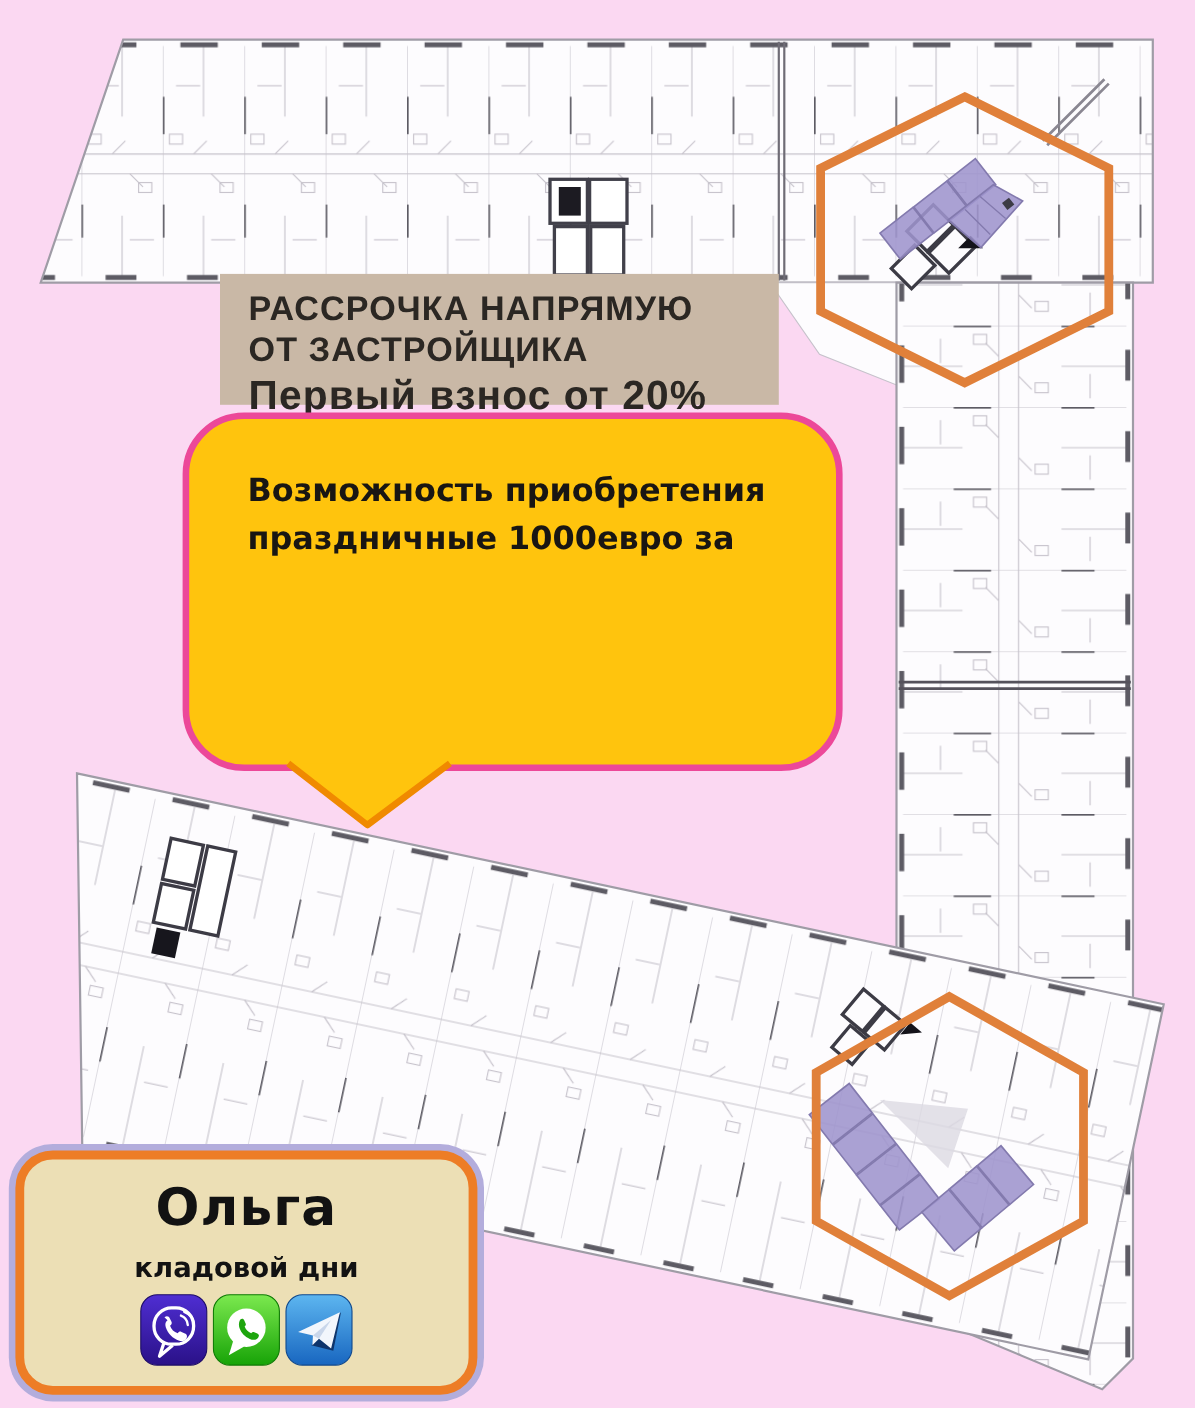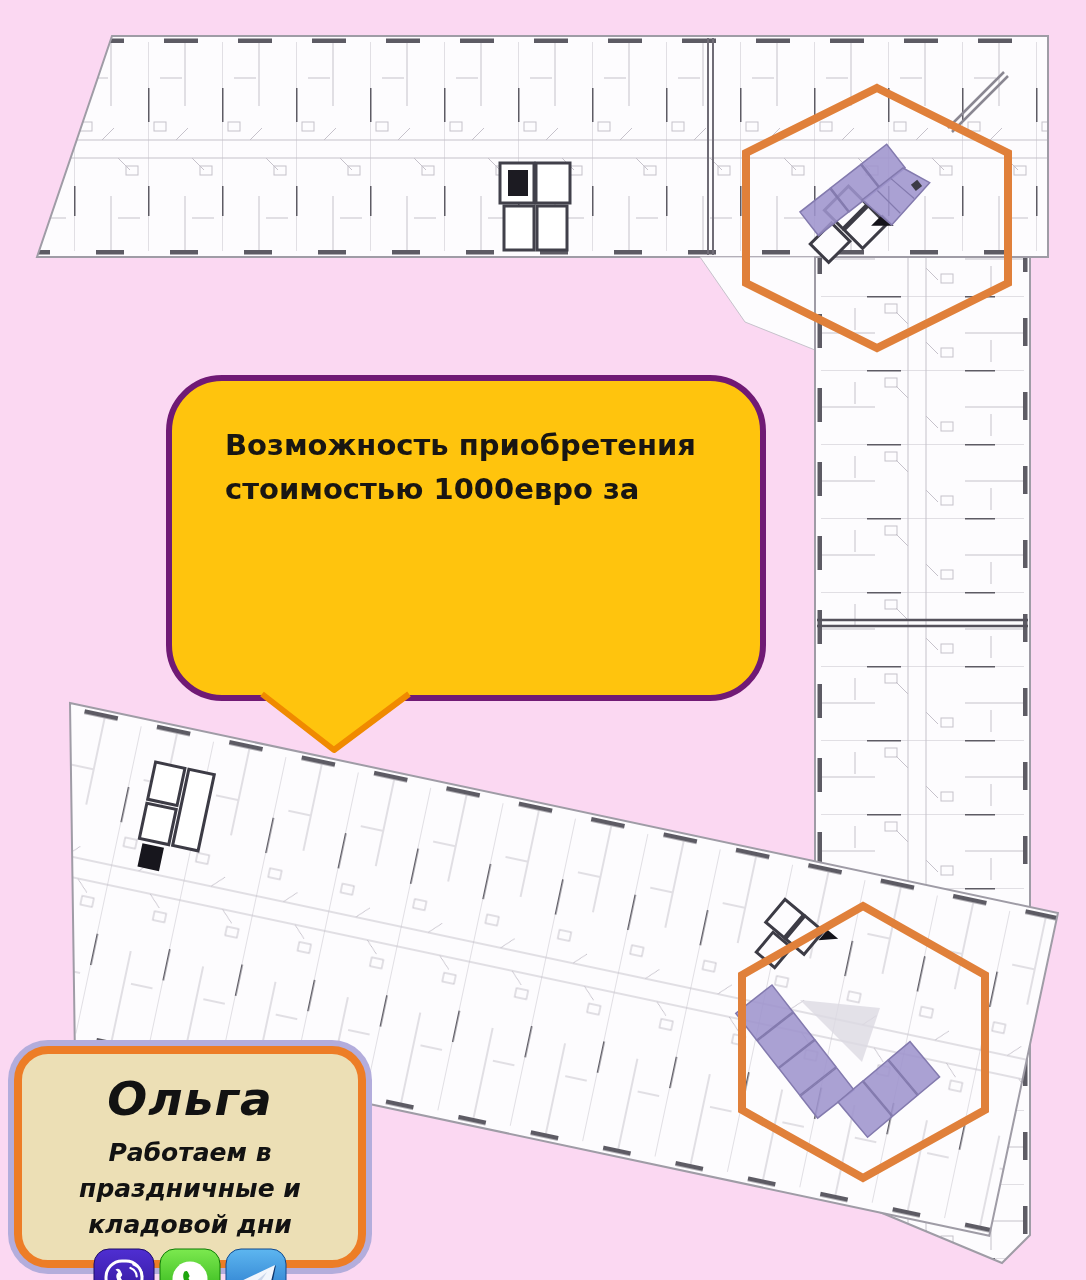--- a/index.html
+++ b/index.html
@@ -16,35 +16,35 @@
     background:#c9b8a6;color:#2b2723;
     padding:13px 0 0 26px;box-sizing:border-box;
     line-height:1.2;
   }
   .banner .b1{font-size:31px;font-weight:800;letter-spacing:1px;}
   .banner .b3{font-size:37px;font-weight:700;letter-spacing:1px;margin-top:2px;}
 
   
   .bubble{
     position:absolute;left:166px;top:375px;width:600px;height:326px;
-    background:#ffc40d;border:6px solid #701a75;border-radius:56px;
+    background:#ffc40d;border:6px solid #ec4899;border-radius:56px;
     box-sizing:border-box;padding:42px 20px 0 53px;
     color:#191613;
     font-family:"DejaVu Sans","Liberation Sans",sans-serif;
     font-weight:bold;font-size:29px;line-height:44px;
   }
   .bubble .spacer{height:33px;}
   .bubble-tail{position:absolute;left:166px;top:694px;width:600px;height:64px;overflow:visible;}
 
   
   .card{
-    position:absolute;left:14px;top:1046px;width:352px;height:222px;
+    position:absolute;left:14px;top:1046px;width:420px;height:222px;
     background:#ecdfb5;border:8px solid #ed7d26;border-radius:34px;
     box-shadow:0 0 0 6px #b3addc;
-    box-sizing:border-box;text-align:center;color:#121212;font-style:italic;
+    box-sizing:border-box;text-align:center;color:#121212;
   }
   .card .name{font-size:47px;font-weight:900;letter-spacing:1px;margin-top:17px;
     font-family:"DejaVu Sans","Liberation Sans",sans-serif;}
   .card .note{font-size:25px;font-weight:bold;line-height:36px;margin-top:9px;
     font-family:"DejaVu Sans","Liberation Sans",sans-serif;}
   .icons-row{margin-top:5px;display:flex;justify-content:center;gap:4px;}
   .app-icon{display:inline-block;width:62px;height:66px;cursor:pointer;}
 </style>
 </head>
 <body>
@@ -211,34 +211,38 @@
         <rect x="0" y="0" width="32" height="46"></rect>
         <rect x="33" y="0" width="32" height="46"></rect>
         <rect x="66" y="0" width="28" height="46"></rect>
       </g>
     </g>
 
     <polygon points="877,88 1008,153 1008,283 877,348 746,283 746,153" fill="none" stroke="#e0803a" stroke-width="8"></polygon>
     <polygon points="863,906 985,975 985,1110 863,1178 742,1110 742,975" fill="none" stroke="#e0803a" stroke-width="8"></polygon>
   </svg>
 
+  <div class="banner">
+    <div class="b1">РАССРОЧКА НАПРЯМУЮ</div>
+    <div class="b1">ОТ ЗАСТРОЙЩИКА</div>
+    <div class="b3">Первый взнос от 20%</div>
+  </div>
 
   <div class="bubble">
     <div>Возможность приобретения</div>
-    <div>стоимостью 1000евро за</div>
+    <div>праздничные 1000евро за</div>
     <div class="spacer"></div>
   </div>
   <svg class="bubble-tail" viewBox="0 0 600 64" xmlns="http://www.w3.org/2000/svg">
     <path d="M96,0 L168,56 L243,0" fill="#ffc40d" stroke="#f08a00" stroke-width="6" stroke-linejoin="round"></path>
   </svg>
 
   <div class="card">
     <div class="name">Ольга</div>
     <div class="note">
-      <div>Работаем в праздничные и</div>
       <div>кладовой дни</div>
     </div>
     <div class="icons-row">
 
       <span class="app-icon">
         <svg viewBox="0 0 62 66" width="62" height="66" xmlns="http://www.w3.org/2000/svg">
           <rect x="1" y="1" width="60" height="64" rx="15" fill="url(#gV)" stroke="#1d0c66" stroke-width="1"></rect>
           <rect x="13" y="13" width="36" height="33" rx="16" fill="none" stroke="#ffffff" stroke-width="3"></rect>
           <path d="M22,45 L18,57 L30,47" fill="none" stroke="#ffffff" stroke-width="3" stroke-linejoin="round"></path>
           <path d="M22.5,21.5 c2.5,-1.6 4.1,-0.6 4.9,1.1 l1.5,3.1 c0.6,1.4 0.1,2.6 -1.3,3.5 c1.2,3.4 3.5,5.7 7,6.9 c0.8,-1.4 2,-1.9 3.4,-1.3 l3.1,1.5 c1.7,0.8 2.7,2.4 1.1,4.9 c-1.1,1.8 -3.6,2.5 -6.3,1.6 c-5.8,-1.9 -10.3,-6.4 -12.2,-12.2 c-0.9,-2.7 -0.2,-5.2 1.6,-6.3 Z" fill="#ffffff"></path>

